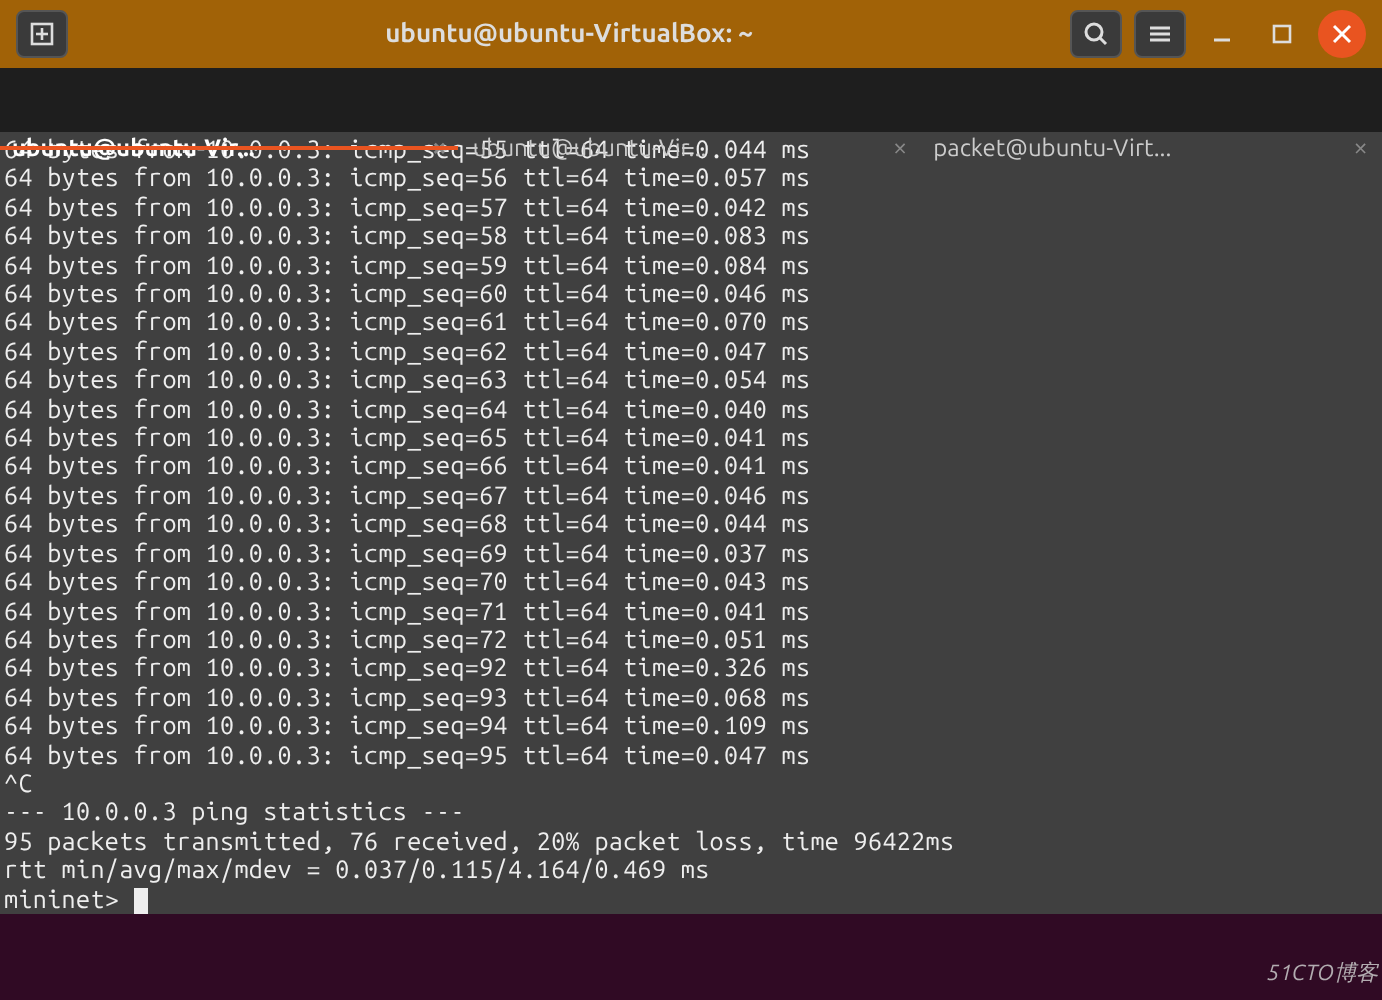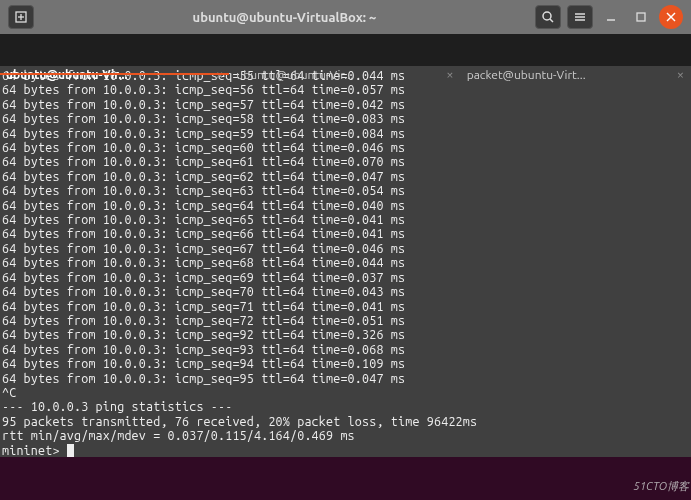--- a/index.html
+++ b/index.html
@@ -6,21 +6,21 @@
     body {
       width: 691px;
       height: 500px;
       font-family: "Ubuntu Mono", "DejaVu Sans Mono", monospace;
       background: #300a24;
       overflow: hidden;
       position: relative;
     }
     .titlebar {
       height: 34px;
-      background: #737373;
+      background: #a16207;
       display: flex;
       align-items: center;
       padding: 0 8px;
       gap: 6px;
     }
     .tb-btn {
       width: 26px;
       height: 24px;
       border: 1px solid #555;
       border-radius: 4px;

